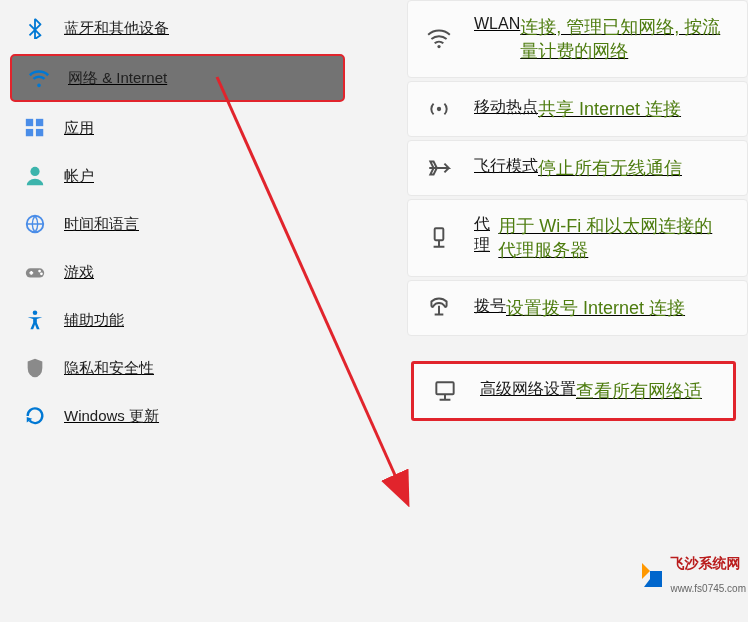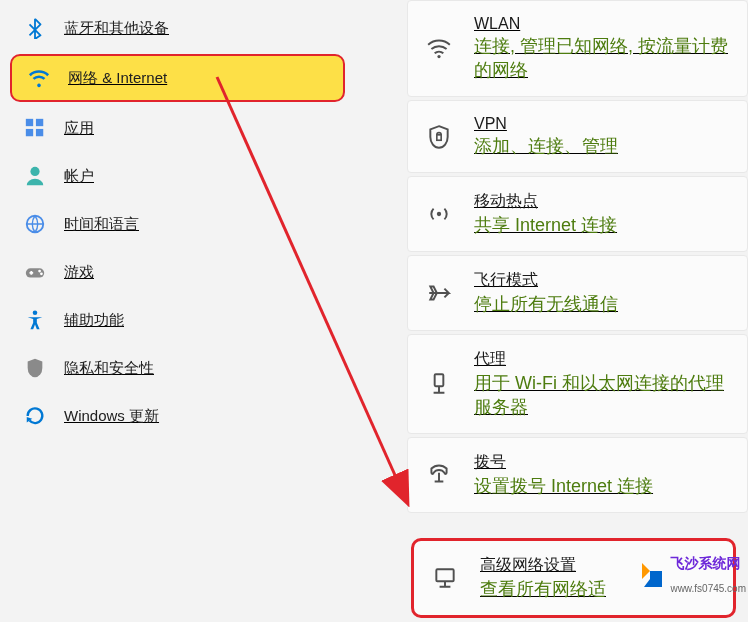--- a/index.html
+++ b/index.html
@@ -27,23 +27,23 @@
     }
     .sidebar-item {
       display: flex;
       align-items: center;
       padding: 11px 14px;
       border-radius: 4px;
       cursor: pointer;
       margin: 4px 0;
     }
     .sidebar-item.selected {
-      background: #fde047;
+      background: #737373;
       border: 2.5px solid #e1242c;
-      border-radius: 10px;
+      border-radius: 5px;
       padding-left: 16px;
     }
     .sidebar-item .icon {
       width: 22px;
       height: 22px;
       margin-right: 18px;
       display: flex;
       align-items: center;
       justify-content: center;
       flex-shrink: 0;
@@ -71,34 +71,34 @@
       width: 26px;
       height: 26px;
       margin-right: 22px;
       display: flex;
       align-items: center;
       justify-content: center;
       flex-shrink: 0;
     }
     .content-item .text {
       display: flex;
-      flex-direction: column;
+      flex-direction: row;
     }
     .content-item .title {
       font-size: 16px;
       color: #1a1a1a;
       margin-bottom: 1px;
     }
     .content-item .desc {
       font-size: 18px;
       color: #4d7c0f;
     }
     .content-item.highlighted {
       border: 3px solid #e1242c;
-      border-radius: 10px;
+      border-radius: 3px;
       margin-left: 4px;
       margin-right: 12px;
     }
     svg {
       width: 100%;
       height: 100%;
     }
     .arrow-svg {
       position: absolute;
       left: 212px;
@@ -120,21 +120,21 @@
       margin-right: 4px;
     }
     .watermark .text {
       display: flex;
       flex-direction: column;
       line-height: 1.1;
     }
     .watermark .zh {
       font-size: 14px;
       font-weight: bold;
-      color: #6d28d9;
+      color: #b91c1c;
     }
     .watermark .en {
       font-size: 10px;
       color: #666;
       margin-top: 12px;
     }
   </style>
 </head>
 <body>
 
@@ -243,33 +243,20 @@
             <path fill="none" stroke="#505050" stroke-width="1.8" d="M2 8 a15 15 0 0 1 20 0 M5 12 a11 11 0 0 1 14 0 M8 16 a6 6 0 0 1 8 0"></path>
             <circle cx="12" cy="19" r="1.5" fill="#505050"></circle>
           </svg>
       </span>
       <div class="text">
         <div class="title">WLAN</div>
         <div class="desc">连接, 管理已知网络, 按流量计费的网络</div>
       </div>
     </div>
 
-    <div class="content-item">
-      <span class="icon">
-        <svg viewBox="0 0 24 24">
-            <path fill="none" stroke="#505050" stroke-width="1.8" d="M12 2 L20 5 L20 12 a8 10 0 0 1 -8 10 a8 10 0 0 1 -8 -10 L4 5 Z"></path>
-            <rect x="10" y="10" width="4" height="5" fill="none" stroke="#505050" stroke-width="1.5"></rect>
-            <path fill="none" stroke="#505050" stroke-width="1.5" d="M10 10 a2 2 0 0 1 4 0"></path>
-          </svg>
-      </span>
-      <div class="text">
-        <div class="title">VPN</div>
-        <div class="desc">添加、连接、管理</div>
-      </div>
-    </div>
 
     <div class="content-item">
       <span class="icon">
         <svg viewBox="0 0 24 24">
             <circle cx="12" cy="12" r="2" fill="#505050"></circle>
             <path fill="none" stroke="#505050" stroke-width="1.8" d="M7 7 a7 7 0 0 0 0 10 M17 7 a7 7 0 0 1 0 10"></path>
           </svg>
       </span>
       <div class="text">
         <div class="title">移动热点</div>

